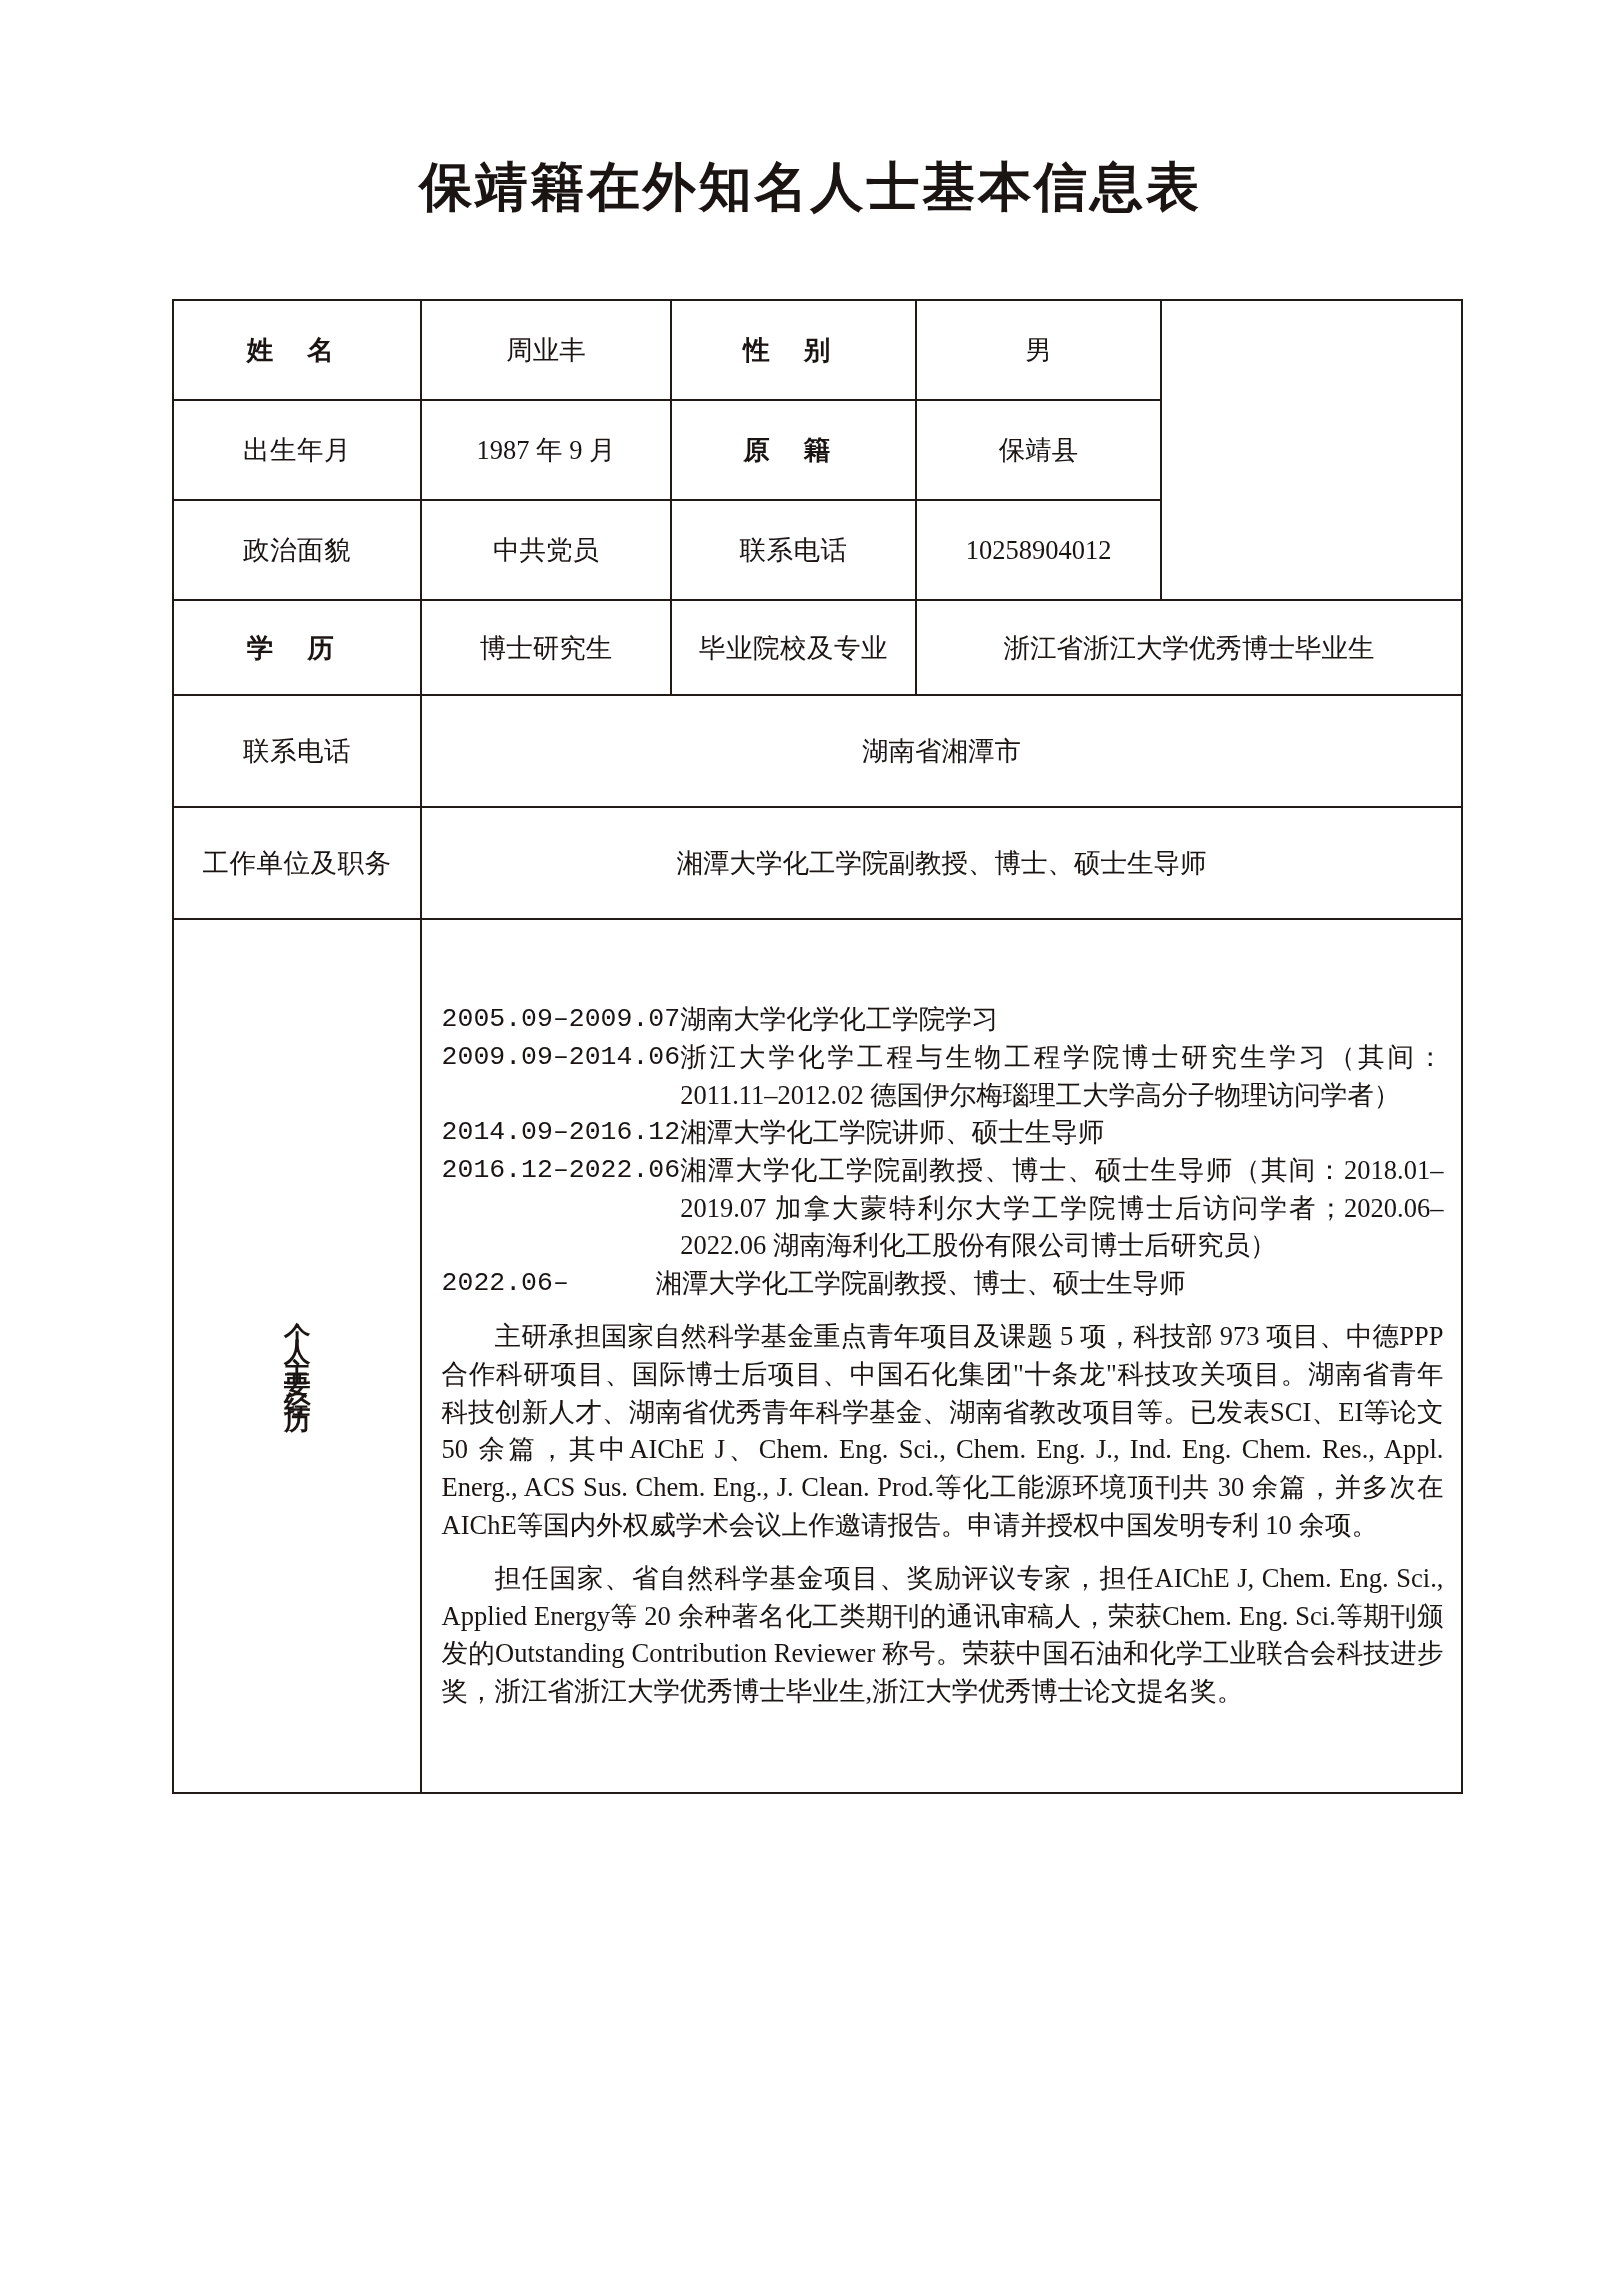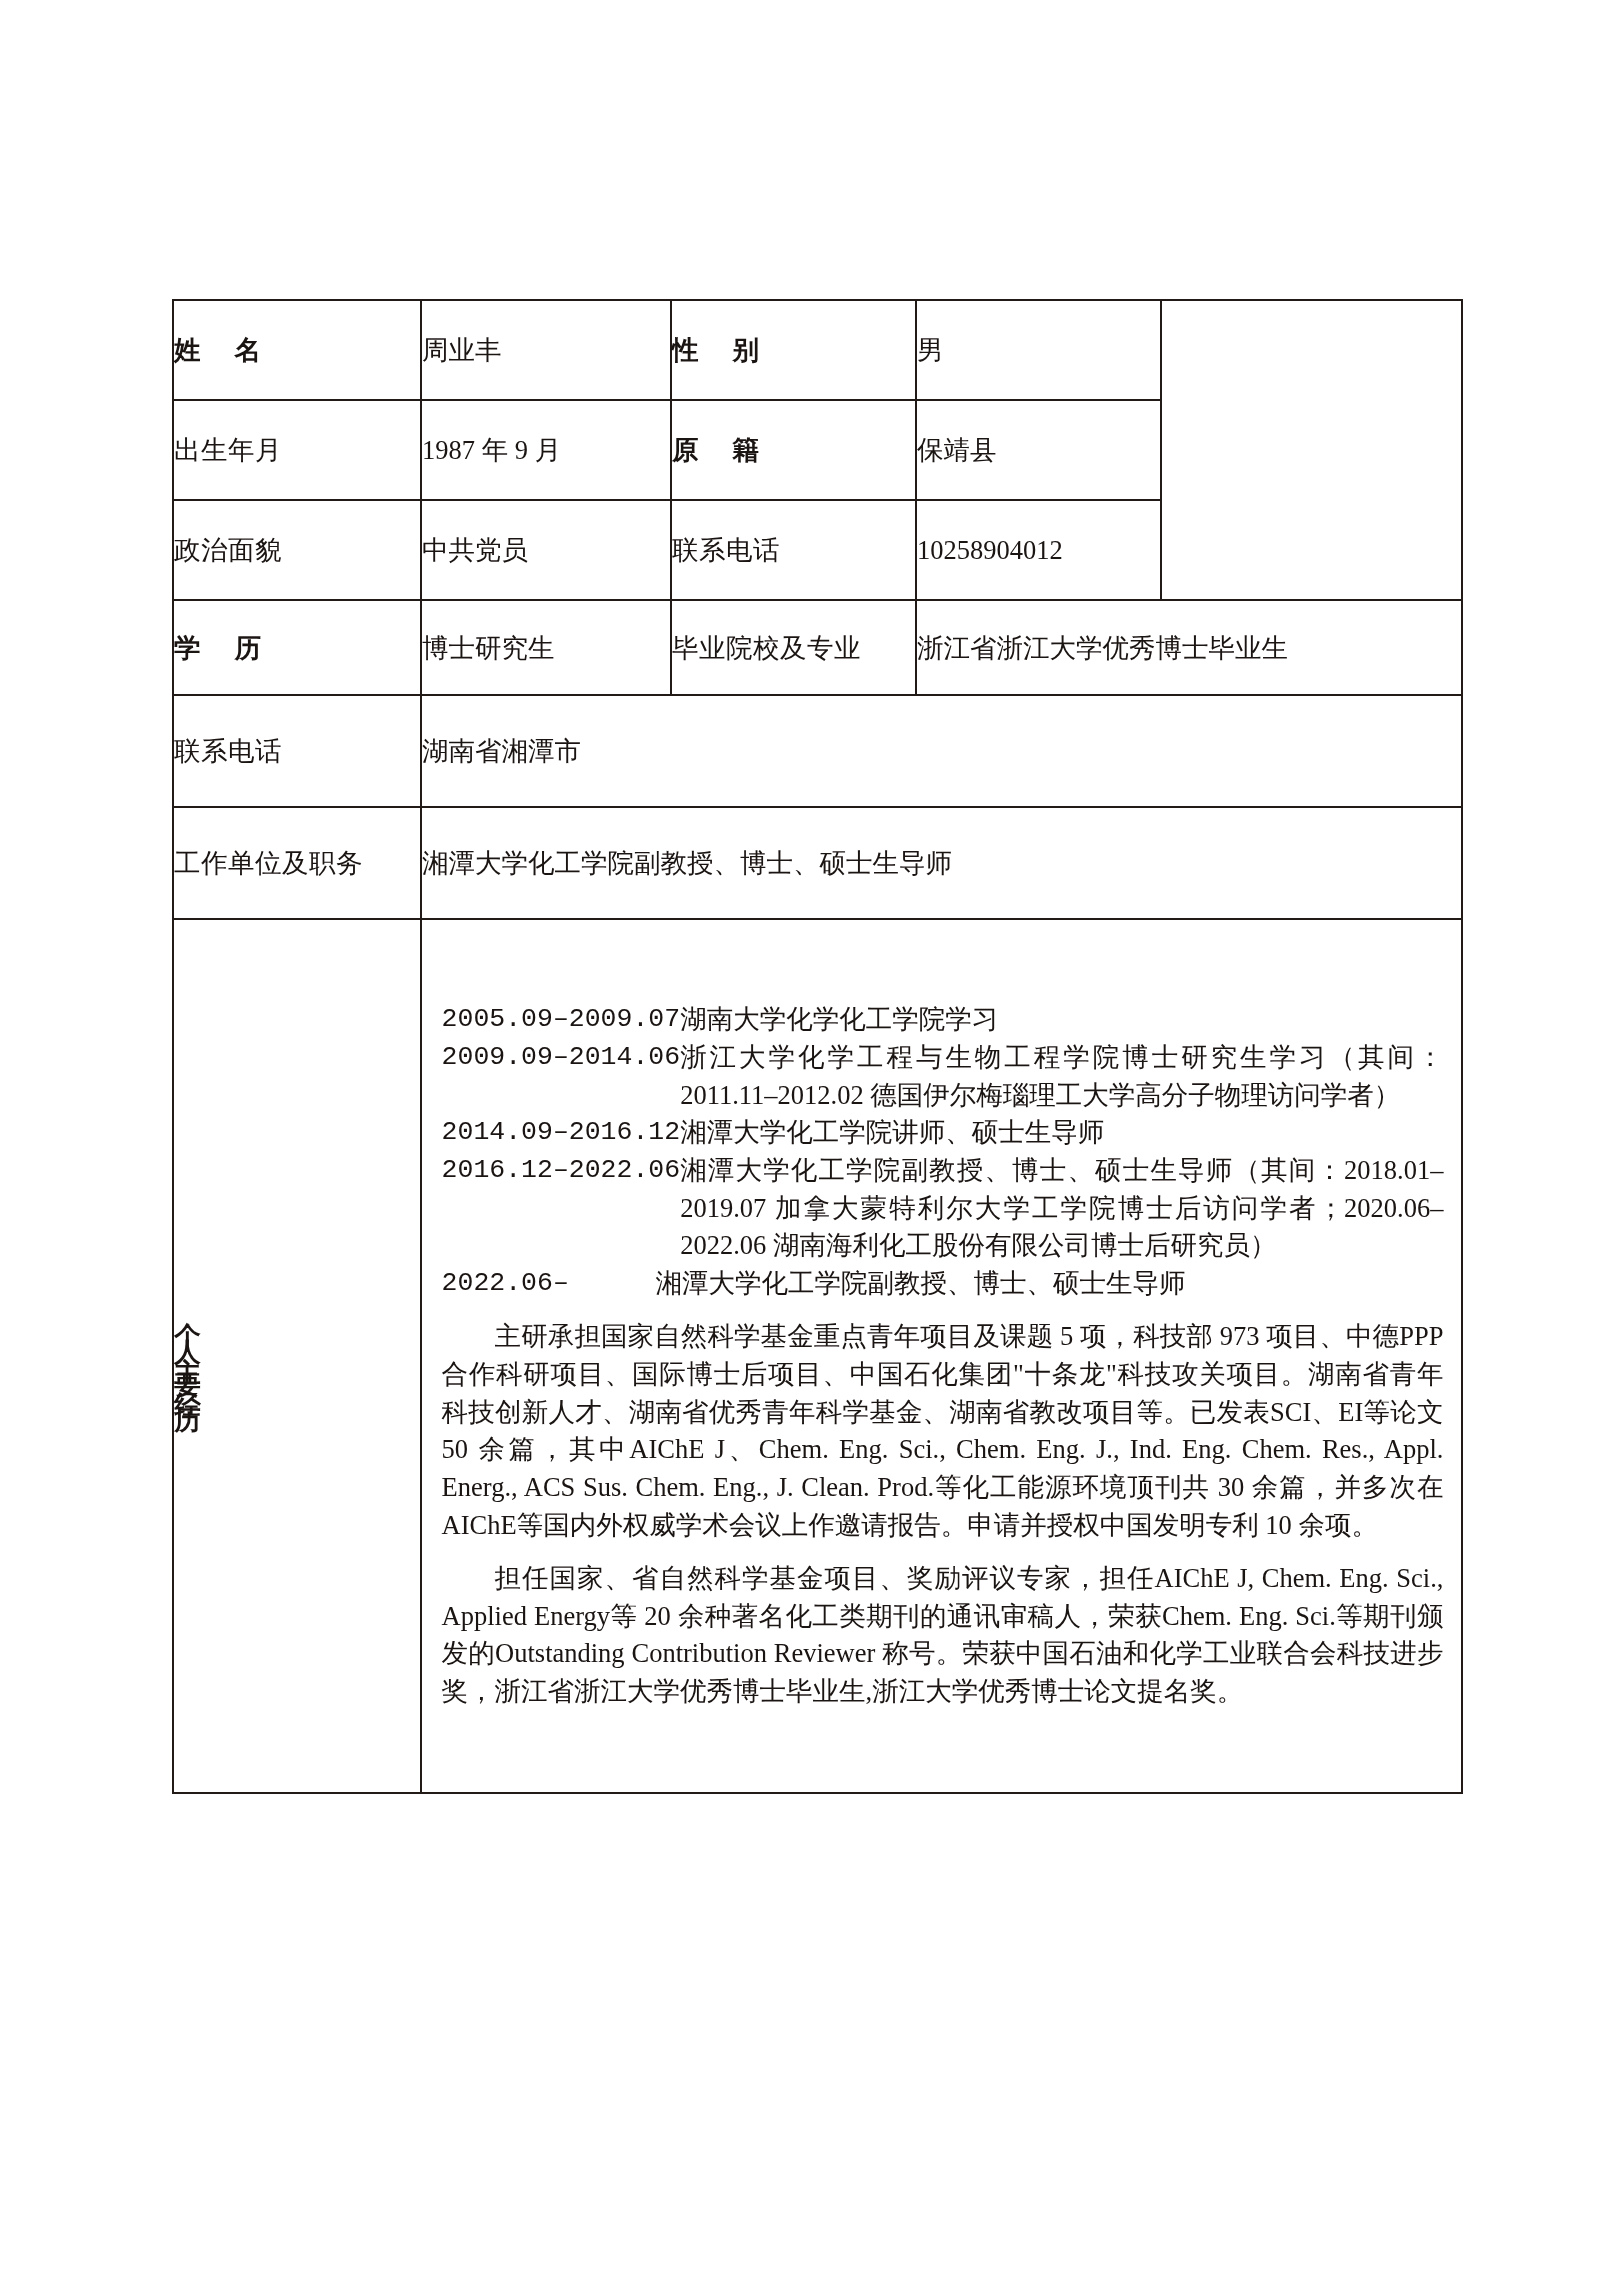--- a/index.html
+++ b/index.html
@@ -39,21 +39,21 @@
     top: 299px;
     left: 172px;
     width: 1289px;
     border-collapse: collapse;
     table-layout: fixed;
   }
   table.info-table td {
     border: 2.5px solid #221a17;
     padding: 0;
     vertical-align: middle;
-    text-align: left;
+    text-align: center;
     font-size: 26.5px;
     color: #1a1412;
   }
   .lbl {
     font-weight: normal;
     letter-spacing: 0.5px;
   }
   .lbl-sp {
     font-weight: bold;
     letter-spacing: 13.7px;
@@ -207,20 +207,21 @@
     text-align: justify;
     text-justify: inter-character;
     margin-top: 16px;
   }
 </style>
 </head>
 <body>
 
 <div class="page">
 
+  <div class="doc-title">保靖籍在外知名人士基本信息表</div>
 
   <table class="info-table">
     <colgroup>
       <col style="width:248px">
       <col style="width:250px">
       <col style="width:245px">
       <col style="width:245px">
       <col style="width:301px">
     </colgroup>
     <tbody>

